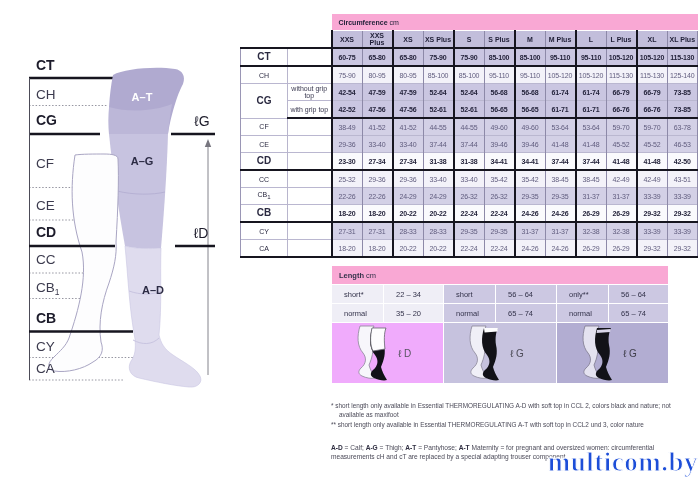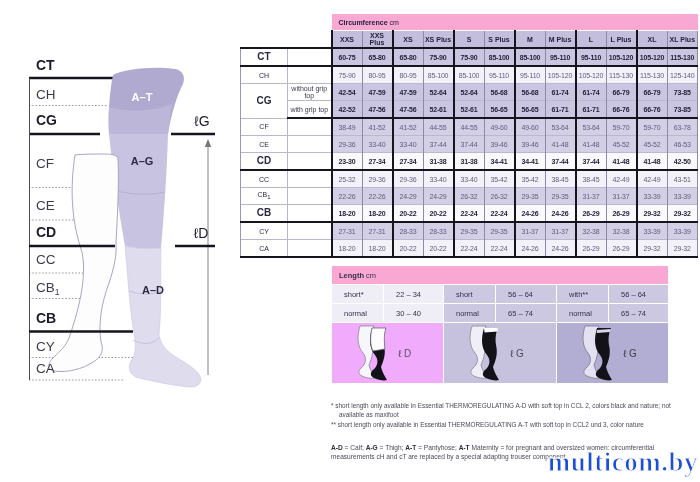--- a/index.html
+++ b/index.html
@@ -366,26 +366,26 @@
             <span class="u">cm</span>
           </td>
         </tr>
       </thead>
       <tbody id="len-body">
           <tr>
             <td class="g1">short*</td>
             <td class="g1">22 – 34</td>
             <td class="g23">short</td>
             <td class="g23">56 – 64</td>
-            <td class="g23">with**</td>
+            <td class="g23">only**</td>
             <td class="g23">56 – 64</td>
           </tr>
           <tr>
             <td class="g1">normal</td>
-            <td class="g1">30 – 40</td>
+            <td class="g1">35 – 20</td>
             <td class="g23">normal</td>
             <td class="g23">65 – 74</td>
             <td class="g23">normal</td>
             <td class="g23">65 – 74</td>
           </tr>
         </tbody>
       <tbody>
         <tr>
           <td class="imgcell i1" colspan="2">
             <svg width="110" height="58" viewBox="0 0 110 58">

